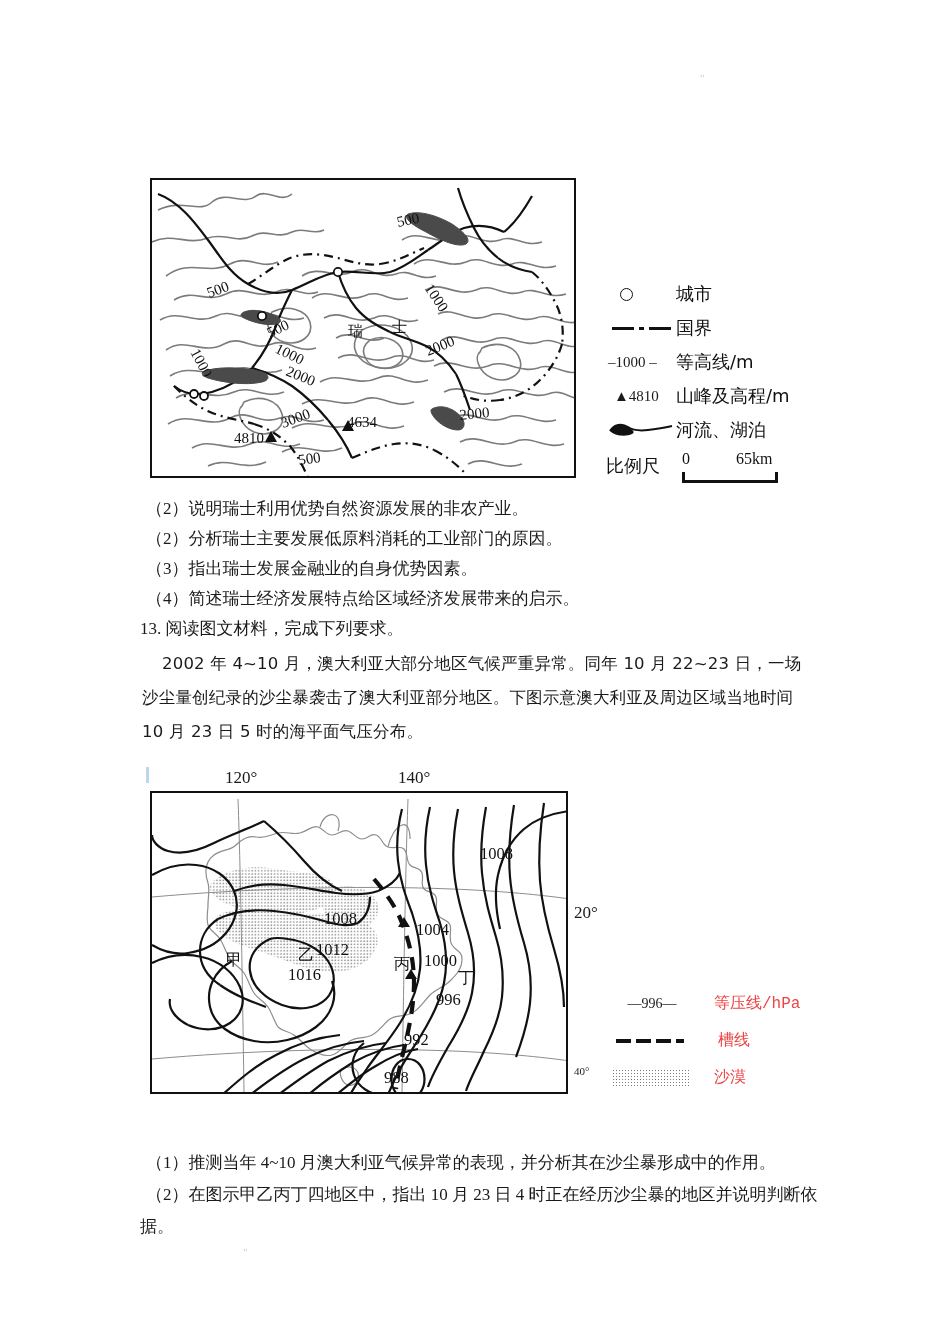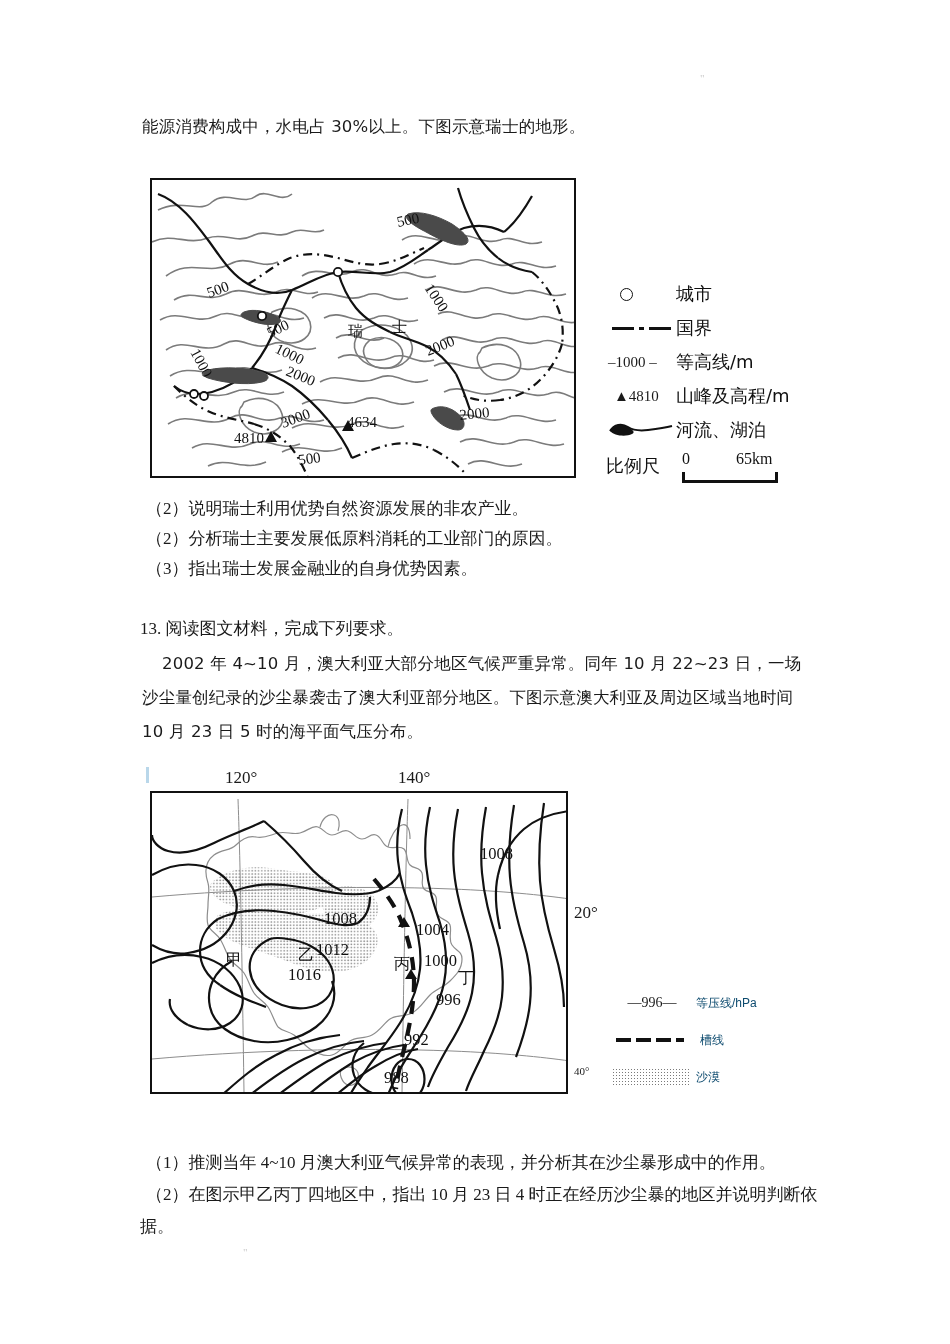--- a/index.html
+++ b/index.html
@@ -47,43 +47,42 @@
 
   .scalebar{position:absolute;}
   .scalebar .bar{position:absolute;left:0;top:0;width:96px;height:9px;border:0;}
   .scalebar .bar::before,.scalebar .bar::after{content:"";position:absolute;width:2.6px;height:11px;background:#111;top:0;}
   .scalebar .bar::before{left:0;}
   .scalebar .bar::after{right:0;}
   .scalebar .hl{position:absolute;left:0;top:8.4px;width:96px;height:2.6px;background:#111;}
 
   
   .legend2{position:absolute;}
-  .l2row{position:absolute;display:flex;align-items:center;gap:2px;}
+  .l2row{position:absolute;display:flex;align-items:center;gap:20px;}
   .l2sym{width:84px;height:20px;position:relative;}
-  .l2text{font-size:12px;font-family:Liberation Sans, sans-serif;white-space:pre;color:#0c4a6e;}
+  .l2text{font-size:16px;font-family:Liberation Mono, monospace;white-space:pre;color:#ef4444;}
   .isoSym{position:absolute;left:0;top:0;width:84px;height:20px;
     font-family:"Liberation Serif",serif;font-size:14px;text-align:center;line-height:20px;}
   .troughSym i{position:absolute;height:4px;background:#111;top:8px;}
   .desertSym{position:absolute;left:2px;top:1px;width:78px;height:18px;
      background-image:radial-gradient(#7a7a7a 0.8px, transparent 0.9px);
      background-size:3px 3px;background-color:#fff;border:0;}
 
   .artifact{position:absolute;background:#b9d7ea;}
   .artifact2{position:absolute;color:#c8c8c8;font-size:11px;}
 </style>
 </head>
 <body>
 
 <div class="page">
 
   <div class="artifact2" style="left:700px;top:72px;">"</div>
   <div class="artifact" style="left:146px;top:767px;width:3px;height:16px;"></div>
   <div class="artifact2" style="left:243px;top:1246px;">"</div>
 
-  <div class="tline sans" style="left:142px;top:113px;">能源消费构成中，水电占 30%以上。下图示意瑞士的地形。</div>
 
   <div class="fig" style="left:150px;top:178px;width:660px;height:302px;">
 
     <div class="mapbox" style="left:0;top:0;width:426px;height:300px;overflow:hidden;">
       <svg width="426" height="300" viewBox="0 0 426 300">
         <defs>
           <g id="sw-contours"></g>
         </defs>
 
         <g fill="none" stroke="#7b7b7b" stroke-width="1.6">
@@ -248,20 +247,21 @@
           <div class="bar" style="top:18px;"></div>
           <div class="hl" style="top:26px;"></div>
         </div>
       </div>
     </div>
   </div>
 
   <div class="qline" style="left:146px;top:496px;">（2）说明瑞士利用优势自然资源发展的非农产业。</div>
   <div class="qline" style="left:146px;top:526px;text-align:right;">（2）分析瑞士主要发展低原料消耗的工业部门的原因。</div>
   <div class="qline" style="left:146px;top:556px;">（3）指出瑞士发展金融业的自身优势因素。</div>
+  <div class="qline" style="left:146px;top:586px;">（4）简述瑞士经济发展特点给区域经济发展带来的启示。</div>
 
   <div class="qline" style="left:140px;top:616px;">13. 阅读图文材料，完成下列要求。</div>
 
   <div class="tline sans" style="left:162px;top:650px;">2002 年 4~10 月，澳大利亚大部分地区气候严重异常。同年 10 月 22~23 日，一场</div>
   <div class="tline sans" style="left:142px;top:684px;">沙尘量创纪录的沙尘暴袭击了澳大利亚部分地区。下图示意澳大利亚及周边区域当地时间</div>
   <div class="tline sans" style="left:142px;top:718px;">10 月 23 日 5 时的海平面气压分布。</div>
 
   <div class="fig" style="left:150px;top:768px;width:660px;height:340px;">
 
     <div style="position:absolute;left:75px;top:0px;font-size:17px;font-family:'Liberation Serif',serif;">120°</div>

